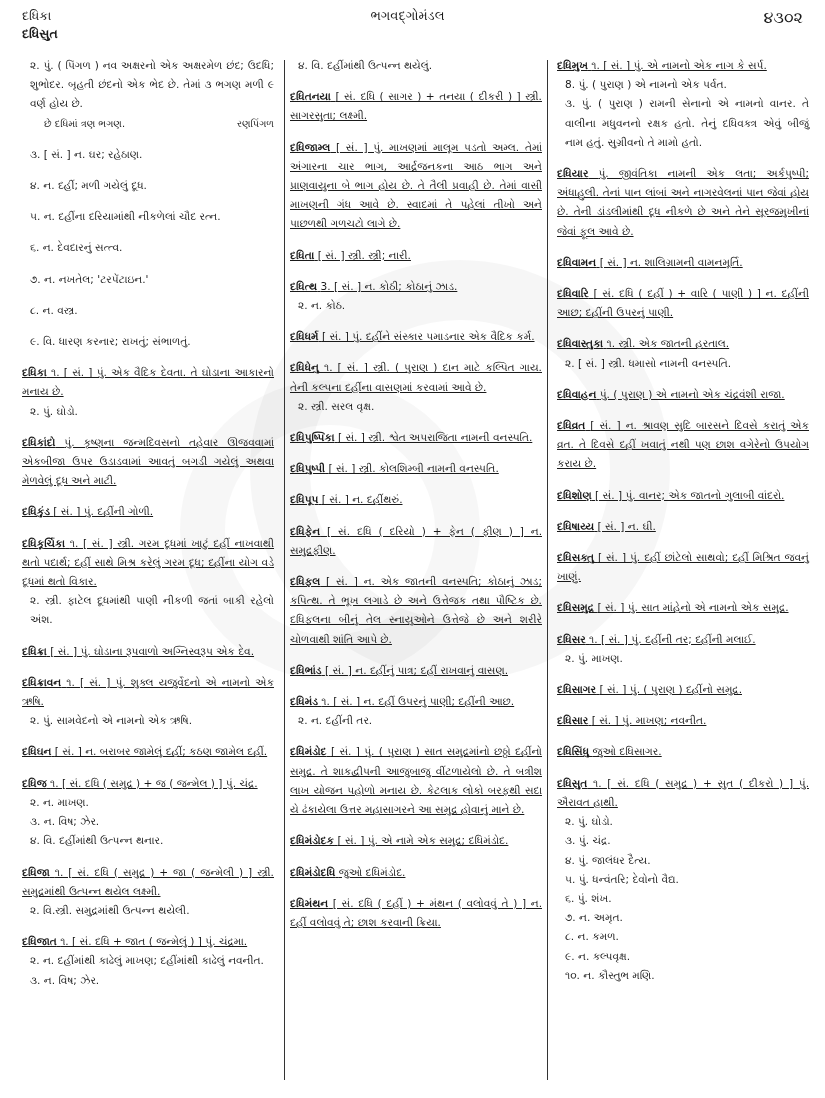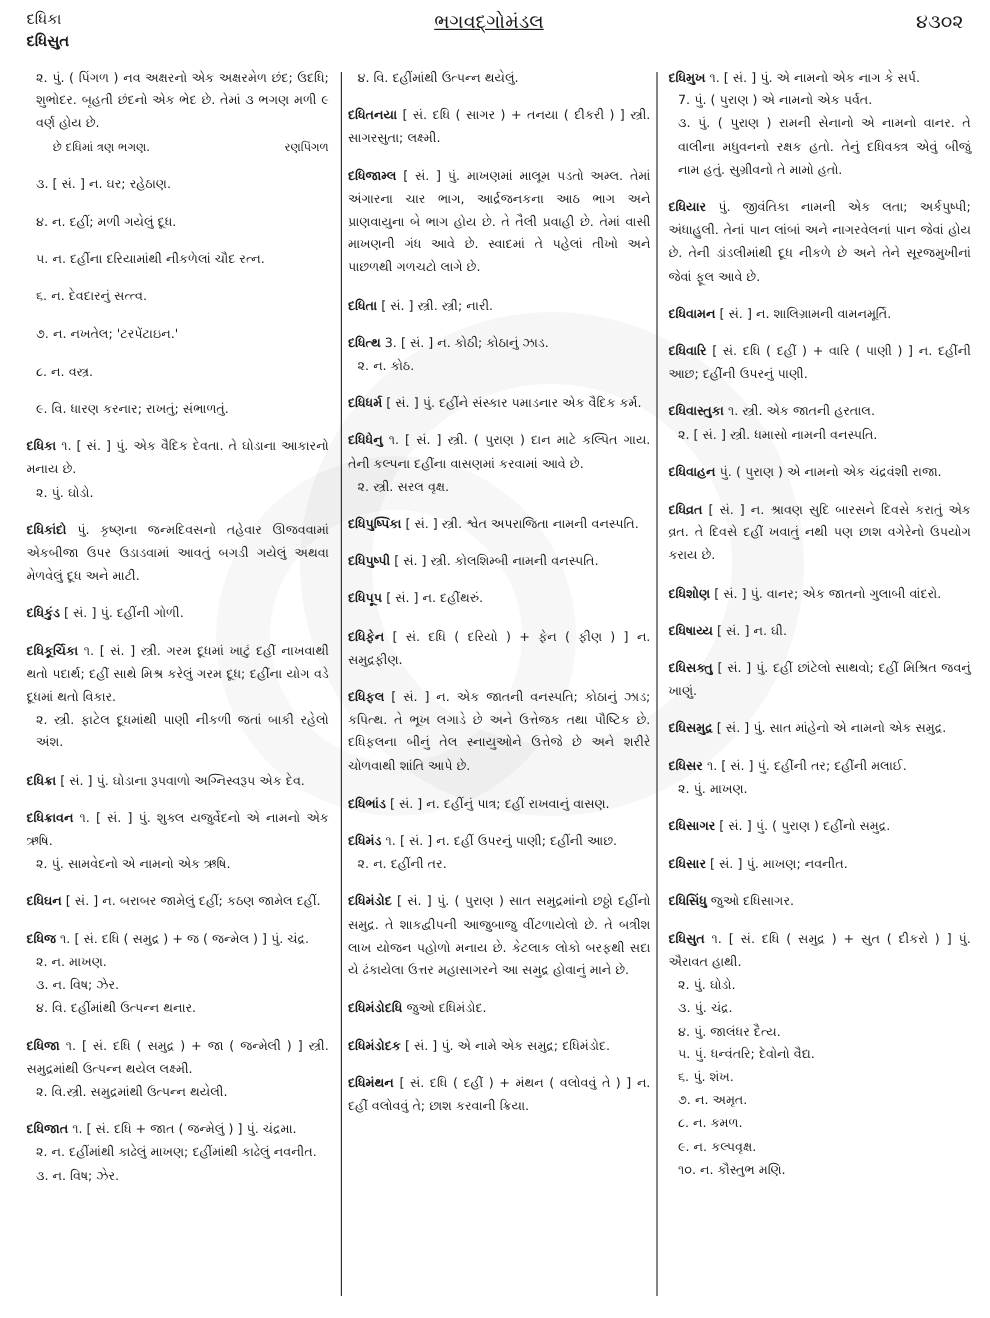--- a/index.html
+++ b/index.html
@@ -19,40 +19,40 @@
     position: absolute; left: 180px; top: 380px;
     width: 300px; height: 300px; border-radius: 50%;
     border: 45px solid rgba(0,0,0,0.03);
     box-sizing: border-box; pointer-events: none;
   }
   .header {
     position: absolute; top: 8px; left: 22px; right: 22px; height: 40px;
   }
   .header .guide-top { position: absolute; left: 0; top: 0; font-size: 12.5px; }
   .header .guide-bottom { position: absolute; left: 0; top: 18px; font-size: 12.5px; font-weight: bold; }
-  .header .title { position: absolute; left: 0; right: 10px; top: 0; text-align: center; font-size: 16px; text-decoration: underline; }
+  .header .title { position: absolute; left: 0; right: 10px; top: 0; text-align: center; font-size: 13px; }
   .header .pageno { position: absolute; right: 0; top: 0; font-size: 16px; }
 
   .columns {
     position: absolute; top: 44px; left: 22px; width: 790px; height: 1045px;
   }
   .col {
     position: absolute; top: 0; bottom: 0;
     font-size: 10.6px; line-height: 19.2px;
   }
   .col.c1 { left: 0; width: 252px; }
   .col.c2 { left: 268px; width: 252px; }
   .col.c3 { left: 535px; width: 252px; }
   .divider { position: absolute; top: 16px; width: 1px; background: #333; }
   .divider.d1 { left: 262px; height: 1020px; }
   .divider.d2 { left: 525px; height: 1020px; }
 
   .entry { margin: 12px 0 5px 0; text-align: justify; }
   .entry .hw { font-weight: bold; }
-  .entry .first { padding-left: 0; }
+  .entry .first { padding-left: 0; text-decoration: underline; }
   .sense { display: block; padding-left: 8px; }
   .quote { display: block; padding-left: 22px; font-size: 9.8px; }
   .quote .src { float: right; }
 </style>
 </head>
 <body>
 
 <div class="watermark"></div>
 <div class="watermark2"></div>
 
@@ -113,27 +113,27 @@
       <div class="entry"><span class="first"><span class="hw">દધિધર્મ</span> <span>[ સં. ] પું. દહીંને સંસ્કાર પમાડનાર એક વૈદિક કર્મ.</span></span></div>
       <div class="entry"><span class="first"><span class="hw">દધિધેનુ</span> <span>૧. [ સં. ] સ્ત્રી. ( પુરાણ ) દાન માટે કલ્પિત ગાય. તેની કલ્પના દહીંના વાસણમાં કરવામાં આવે છે.</span></span><span class="sense"><span>૨. સ્ત્રી. સરલ વૃક્ષ.</span></span></div>
       <div class="entry"><span class="first"><span class="hw">દધિપુષ્પિકા</span> <span>[ સં. ] સ્ત્રી. શ્વેત અપરાજિતા નામની વનસ્પતિ.</span></span></div>
       <div class="entry"><span class="first"><span class="hw">દધિપુષ્પી</span> <span>[ સં. ] સ્ત્રી. કોલશિમ્બી નામની વનસ્પતિ.</span></span></div>
       <div class="entry"><span class="first"><span class="hw">દધિપૂપ</span> <span>[ સં. ] ન. દહીંથરું.</span></span></div>
       <div class="entry"><span class="first"><span class="hw">દધિફેન</span> <span>[ સં. દધિ ( દરિયો ) + ફેન ( ફીણ ) ] ન. સમુદ્રફીણ.</span></span></div>
       <div class="entry"><span class="first"><span class="hw">દધિફલ</span> <span>[ સં. ] ન. એક જાતની વનસ્પતિ; કોઠાનું ઝાડ; કપિત્થ. તે ભૂખ લગાડે છે અને ઉત્તેજક તથા પૌષ્ટિક છે. દધિફલના બીનું તેલ સ્નાયુઓને ઉત્તેજે છે અને શરીરે ચોળવાથી શાંતિ આપે છે.</span></span></div>
       <div class="entry"><span class="first"><span class="hw">દધિભાંડ</span> <span>[ સં. ] ન. દહીંનું પાત્ર; દહીં રાખવાનું વાસણ.</span></span></div>
       <div class="entry"><span class="first"><span class="hw">દધિમંડ</span> <span>૧. [ સં. ] ન. દહીં ઉપરનું પાણી; દહીંની આછ.</span></span><span class="sense"><span>૨. ન. દહીંની તર.</span></span></div>
       <div class="entry"><span class="first"><span class="hw">દધિમંડોદ</span> <span>[ સં. ] પું. ( પુરાણ ) સાત સમુદ્રમાંનો છઠ્ઠો દહીંનો સમુદ્ર. તે શાકદ્વીપની આજુબાજુ વીંટળાયેલો છે. તે બત્રીશ લાખ યોજન પહોળો મનાય છે. કેટલાક લોકો બરફથી સદા યે ઢંકાયેલા ઉત્તર મહાસાગરને આ સમુદ્ર હોવાનું માને છે.</span></span></div>
+      <div class="entry"><span class="first"><span class="hw">દધિમંડોદક</span> <span>[ સં. ] પું. એ નામે એક સમુદ્ર; દધિમંડોદ.</span></span></div>
       <div class="entry"><span class="first"><span class="hw">દધિમંડોદધિ</span> <span>જુઓ દધિમંડોદ.</span></span></div>
-      <div class="entry"><span class="first"><span class="hw">દધિમંડોદક</span> <span>[ સં. ] પું. એ નામે એક સમુદ્ર; દધિમંડોદ.</span></span></div>
       <div class="entry"><span class="first"><span class="hw">દધિમંથન</span> <span>[ સં. દધિ ( દહીં ) + મંથન ( વલોવવું તે ) ] ન. દહીં વલોવવું તે; છાશ કરવાની ક્રિયા.</span></span></div>
     </div>
   <div class="divider d2"></div>
   <div class="col c3">
-      <div class="entry"><span class="first"><span class="hw">દધિમુખ</span> <span>૧. [ સં. ] પું. એ નામનો એક નાગ કે સર્પ.</span></span><span class="sense"><span>7. પું. ( પુરાણ ) એ નામનો એક પર્વત.</span></span><span class="sense"><span>૩. પું. ( પુરાણ ) રામની સેનાનો એ નામનો વાનર. તે વાલીના મધુવનનો રક્ષક હતો. તેનું દધિવક્ત્ર એવું બીજું નામ હતું. સુગ્રીવનો તે મામો હતો.</span></span></div>
+      <div class="entry"><span class="first"><span class="hw">દધિમુખ</span> <span>૧. [ સં. ] પું. એ નામનો એક નાગ કે સર્પ.</span></span><span class="sense"><span>8. પું. ( પુરાણ ) એ નામનો એક પર્વત.</span></span><span class="sense"><span>૩. પું. ( પુરાણ ) રામની સેનાનો એ નામનો વાનર. તે વાલીના મધુવનનો રક્ષક હતો. તેનું દધિવક્ત્ર એવું બીજું નામ હતું. સુગ્રીવનો તે મામો હતો.</span></span></div>
       <div class="entry"><span class="first"><span class="hw">દધિયાર</span> <span>પું. જીવંતિકા નામની એક લતા; અર્કપુષ્પી; અંધાહુલી. તેનાં પાન લાંબાં અને નાગરવેલનાં પાન જેવાં હોય છે. તેની ડાંડલીમાંથી દૂધ નીકળે છે અને તેને સૂરજમુખીનાં જેવાં ફૂલ આવે છે.</span></span></div>
       <div class="entry"><span class="first"><span class="hw">દધિવામન</span> <span>[ સં. ] ન. શાલિગ્રામની વામનમૂર્તિ.</span></span></div>
       <div class="entry"><span class="first"><span class="hw">દધિવારિ</span> <span>[ સં. દધિ ( દહીં ) + વારિ ( પાણી ) ] ન. દહીંની આછ; દહીંની ઉપરનું પાણી.</span></span></div>
       <div class="entry"><span class="first"><span class="hw">દધિવાસ્તુકા</span> <span>૧. સ્ત્રી. એક જાતની હરતાલ.</span></span><span class="sense"><span>૨. [ સં. ] સ્ત્રી. ધમાસો નામની વનસ્પતિ.</span></span></div>
       <div class="entry"><span class="first"><span class="hw">દધિવાહન</span> <span>પું. ( પુરાણ ) એ નામનો એક ચંદ્રવંશી રાજા.</span></span></div>
       <div class="entry"><span class="first"><span class="hw">દધિવ્રત</span> <span>[ સં. ] ન. શ્રાવણ સુદિ બારસને દિવસે કરાતું એક વ્રત. તે દિવસે દહીં ખવાતું નથી પણ છાશ વગેરેનો ઉપયોગ કરાય છે.</span></span></div>
       <div class="entry"><span class="first"><span class="hw">દધિશોણ</span> <span>[ સં. ] પું. વાનર; એક જાતનો ગુલાબી વાંદરો.</span></span></div>
       <div class="entry"><span class="first"><span class="hw">દધિષાય્ય</span> <span>[ સં. ] ન. ઘી.</span></span></div>
       <div class="entry"><span class="first"><span class="hw">દધિસક્તુ</span> <span>[ સં. ] પું. દહીં છાંટેલો સાથવો; દહીં મિશ્રિત જવનું ખાણું.</span></span></div>
       <div class="entry"><span class="first"><span class="hw">દધિસમુદ્ર</span> <span>[ સં. ] પું. સાત માંહેનો એ નામનો એક સમુદ્ર.</span></span></div>

